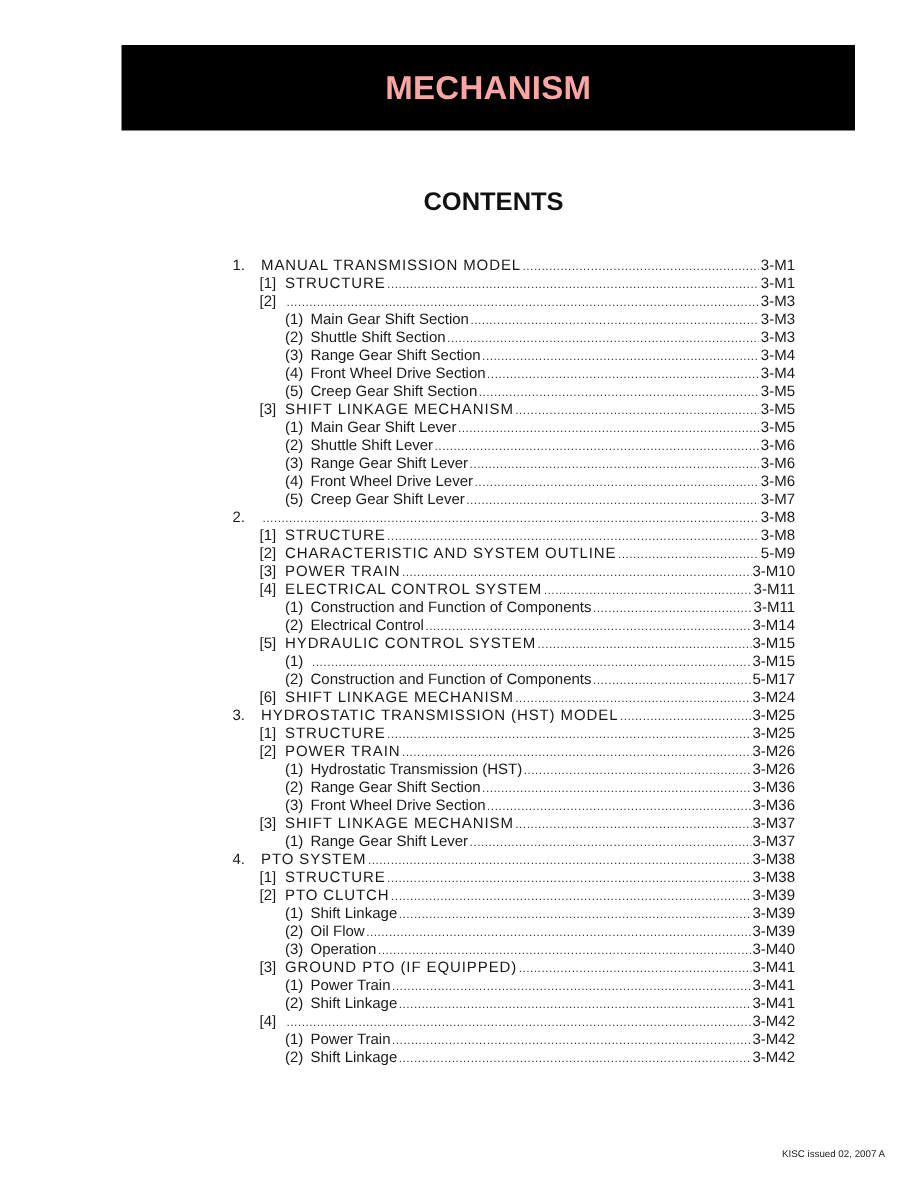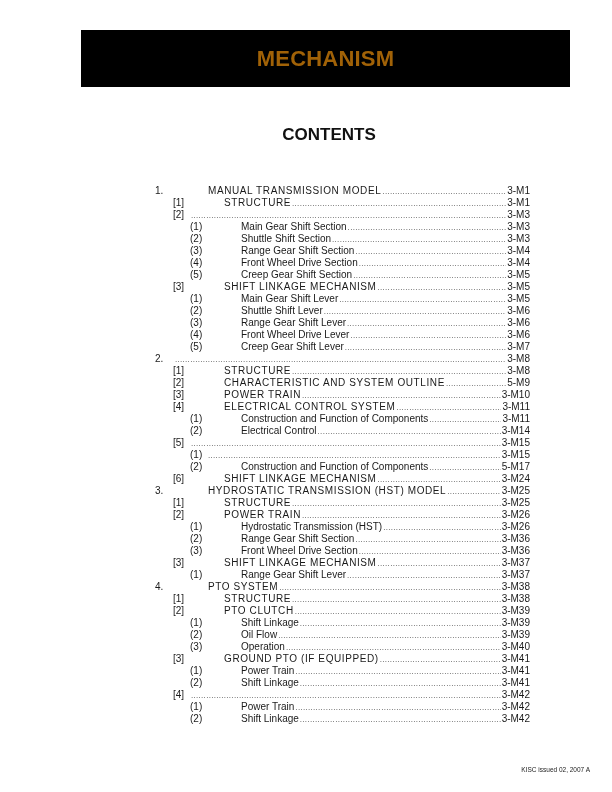--- a/index.html
+++ b/index.html
@@ -20,21 +20,21 @@
       left: 81px;
       top: 30px;
       width: 489px;
       height: 57px;
       background: #000000;
       display: flex;
       align-items: center;
       justify-content: center;
     }
     .banner-title {
-      color: #a16207;
+      color: #fca5a5;
       font-weight: bold;
       font-size: 22px;
       letter-spacing: 0.2px;
     }
     .contents-title {
       position: absolute;
       left: 0;
       width: 658px;
       top: 125px;
       text-align: center;
@@ -55,37 +55,35 @@
       font-size: 10px;
       display: flex;
       align-items: baseline;
       white-space: nowrap;
     }
     .row .num {
       flex: 0 0 auto;
     }
     .row .label {
       flex: 0 0 auto;
-      margin-left: 34px;
     }
     .row .dots {
       flex: 1 1 auto;
       overflow: hidden;
       margin: 0 1px;
       color: #333;
       font-size: 8px;
       letter-spacing: 0.3px;
     }
     .row .dots::before {
       content: "................................................................................................................................................................................................................................";
     }
     .row .page {
       flex: 0 0 auto;
       text-align: right;
-      margin-top: 13px;
     }
     .lvl1 .num { width: 19px; }
     .lvl1 .label { letter-spacing: 0.6px; }
     .lvl2 { padding-left: 18px; }
     .lvl2 .num { width: 17px; }
     .lvl2 .label { letter-spacing: 0.6px; }
     .lvl3 { padding-left: 35px; }
     .lvl3 .num { width: 17px; }
     .footer {
       position: absolute;
@@ -224,20 +222,21 @@
       <span class="page">3-M11</span>
     </div>
     <div class="row lvl3">
       <span class="num">(2)</span>
       <span class="label">Electrical Control</span>
       <span class="dots"></span>
       <span class="page">3-M14</span>
     </div>
     <div class="row lvl2">
       <span class="num">[5]</span>
+      <span class="label">HYDRAULIC CONTROL SYSTEM</span>
       <span class="dots"></span>
       <span class="page">3-M15</span>
     </div>
     <div class="row lvl3">
       <span class="num">(1)</span>
       <span class="dots"></span>
       <span class="page">3-M15</span>
     </div>
     <div class="row lvl3">
       <span class="num">(2)</span>

